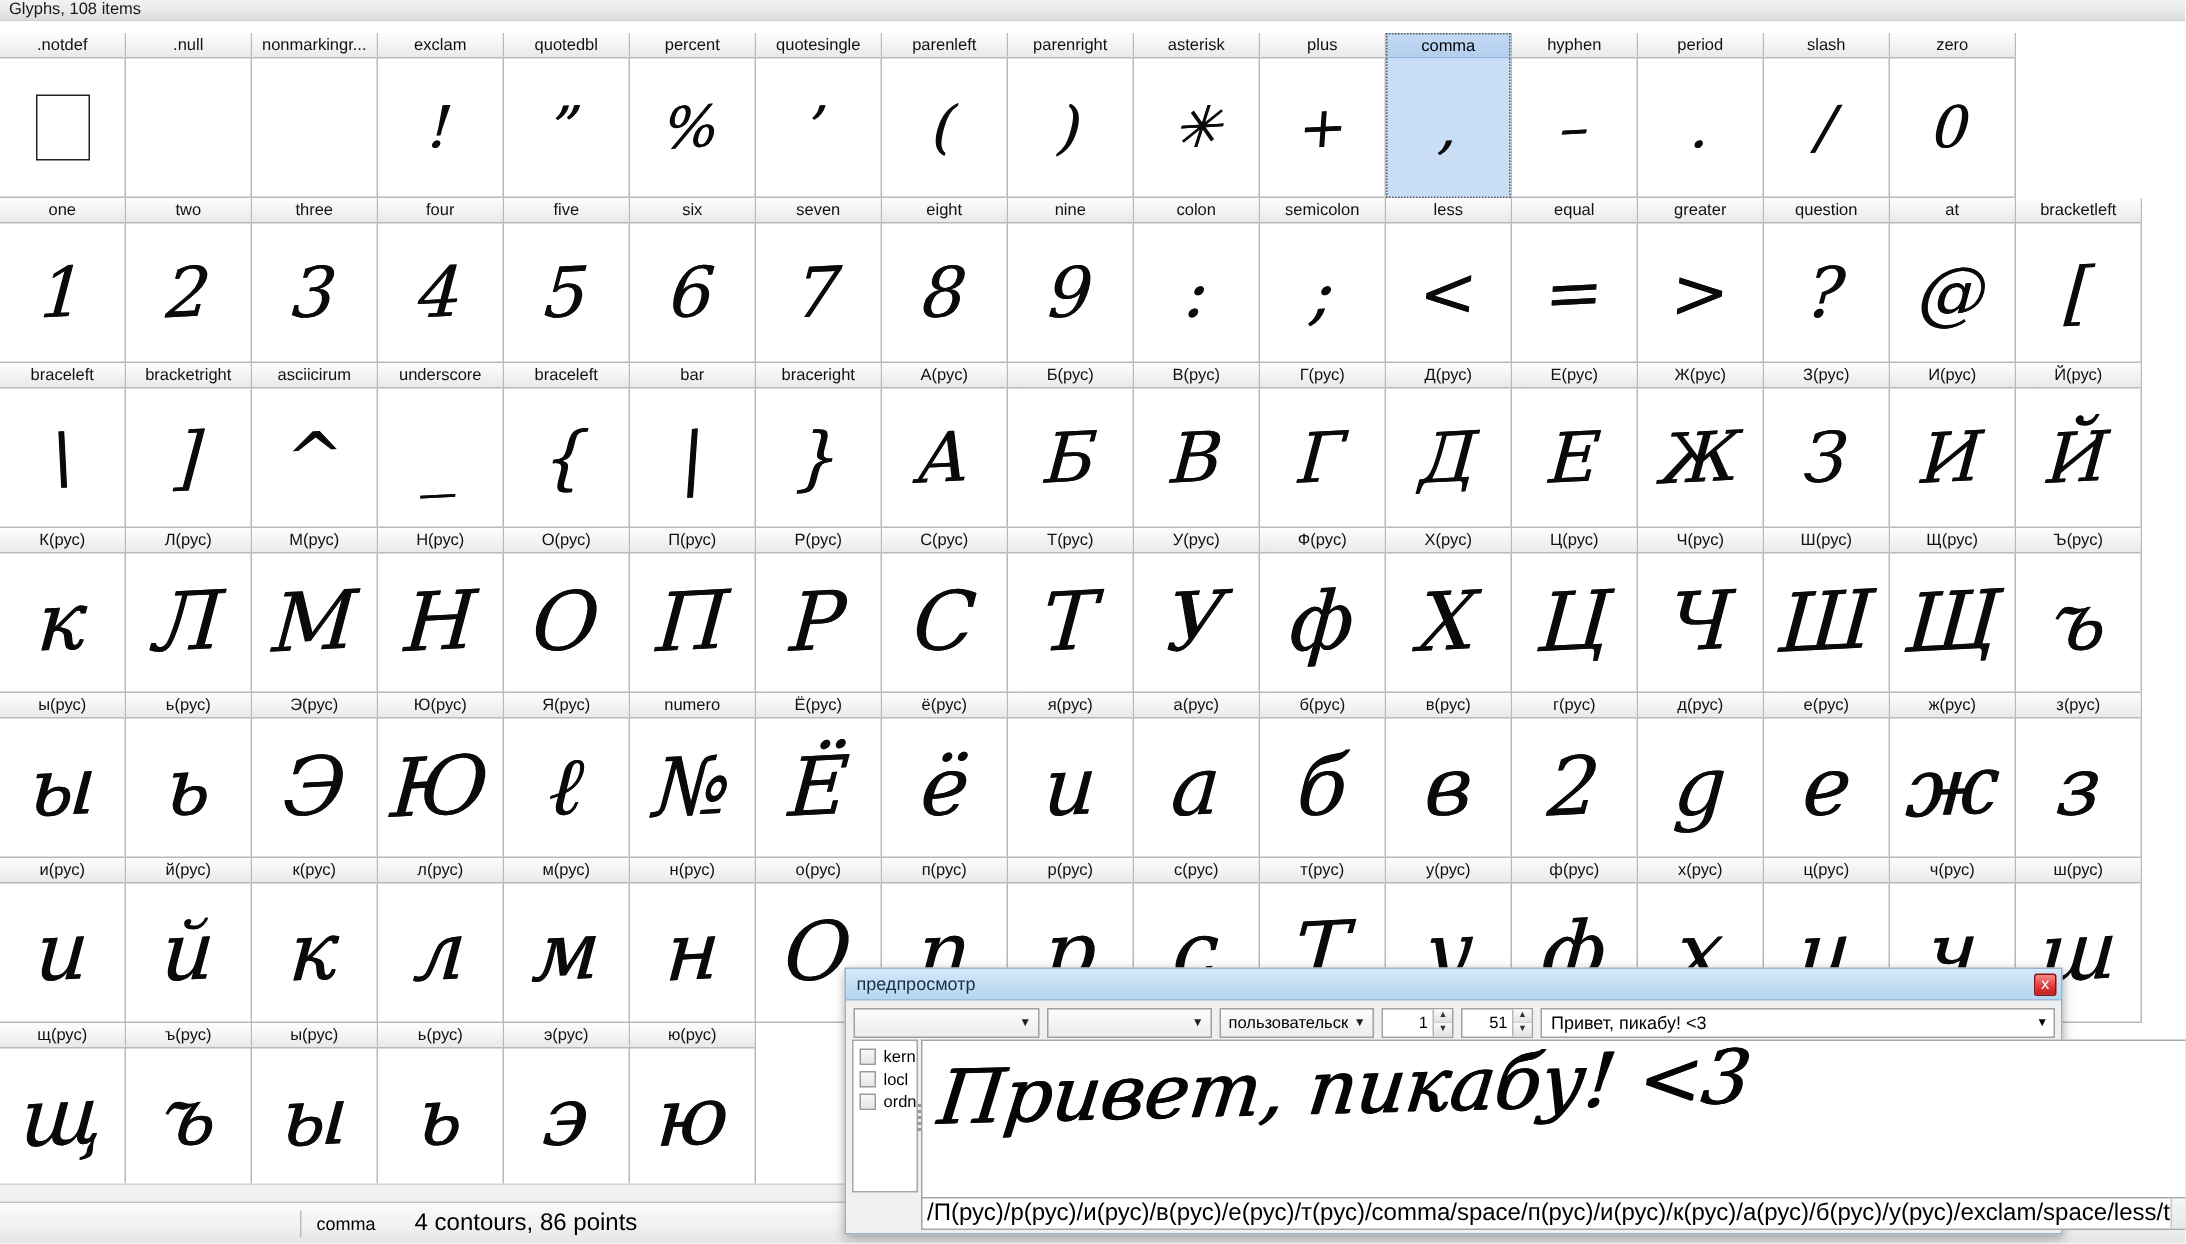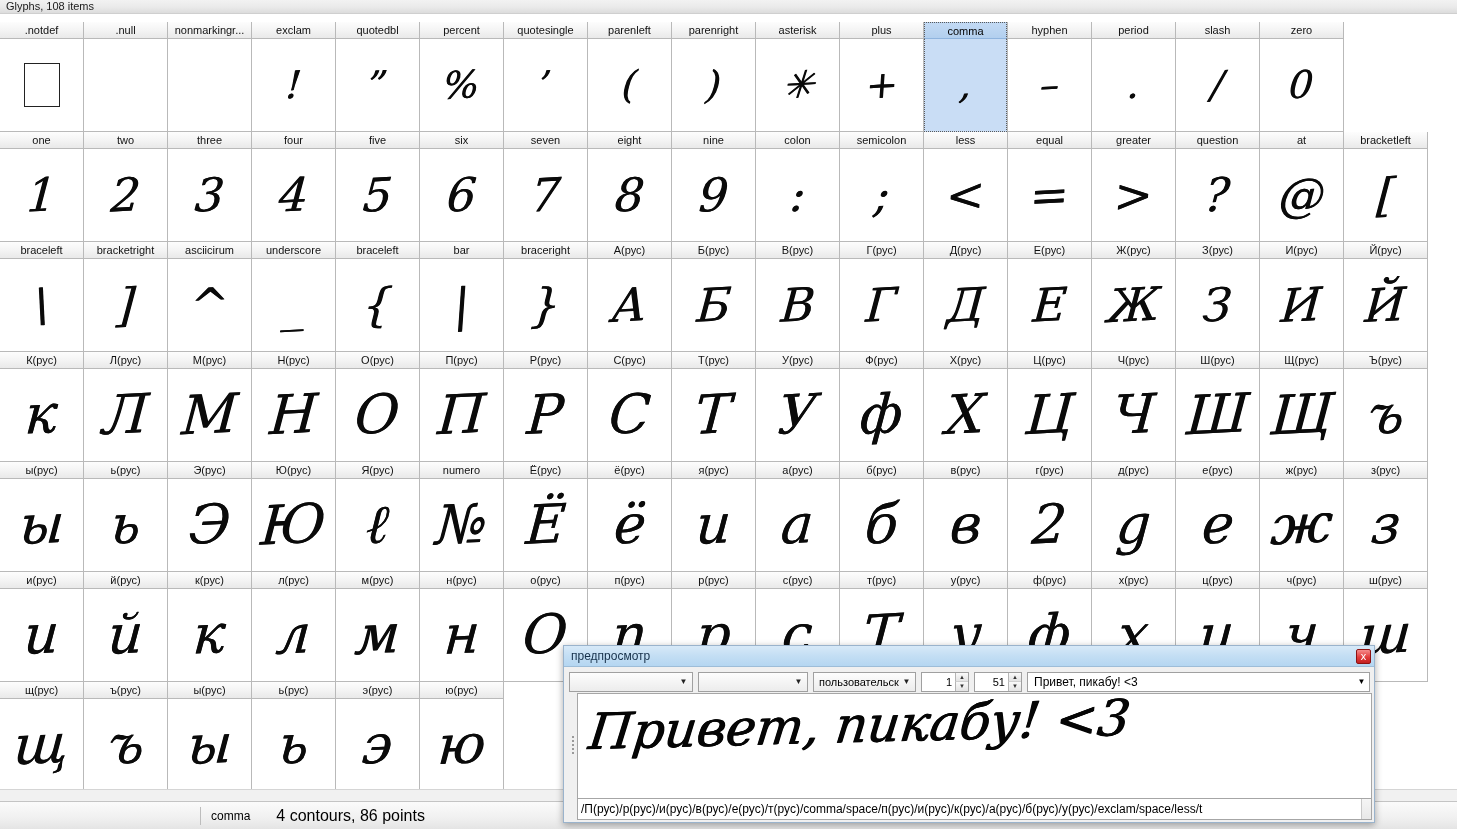--- a/index.html
+++ b/index.html
@@ -235,21 +235,21 @@
     font-size: 50px;
     white-space: nowrap;
     color: #050505;
     transform: skewX(-8deg) rotate(-1.5deg);
     text-shadow: 0.6px 0 0 #050505, -0.4px 0.3px 0 #050505;
   }
   #glyphstr {
     height: 22px;
     background: #fff;
     border: 1px solid #a6a6a6;
-    font-size: 12px;
+    font-size: 16px;
     line-height: 20px;
     padding-left: 3px;
     overflow: hidden;
     white-space: nowrap;
     display: flex;
   }
   #glyphstr .gs { flex:1; overflow:hidden; }
   #glyphstr .sbar {
     width: 10px;
     border-left: 1px solid #c8c8c8;
@@ -961,20 +961,34 @@
         <span class="sb">▼</span>
       </span>
     </div>
     <div class="textcombo">
       <span class="tv">Привет, пикабу! &lt;3</span>
       <span class="arw">▼</span>
     </div>
   </div>
 
   <div id="dlg-body">
+    <div id="featlist">
+        <div class="feat">
+          <span class="cbx"></span>
+          <span>kern</span>
+        </div>
+        <div class="feat">
+          <span class="cbx"></span>
+          <span>locl</span>
+        </div>
+        <div class="feat">
+          <span class="cbx"></span>
+          <span>ordn</span>
+        </div>
+      </div>
     <div id="splitter">
       <i></i>
       <i></i>
       <i></i>
       <i></i>
       <i></i>
     </div>
     <div id="previewpane">
       <div id="rendered">
         <div class="phrase">Привет, пикабу! &lt;3</div>

